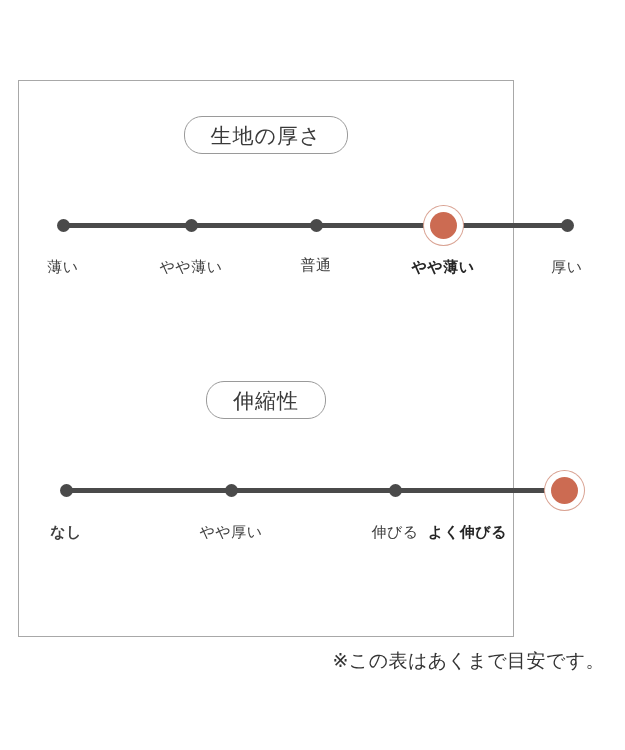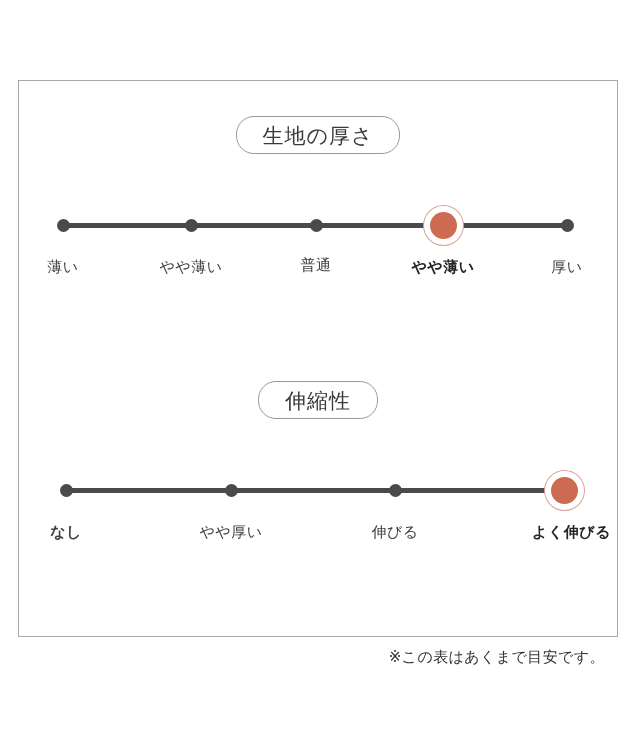--- a/index.html
+++ b/index.html
@@ -14,21 +14,21 @@
     font-family: "Liberation Sans", "DejaVu Sans", sans-serif;
     color: #333333;
     overflow: hidden;
   }
 
   
   #spec-frame {
     position: absolute;
     left: 18px;
     top: 80px;
-    width: 600px;
+    width: 496px;
     height: 557px;
     border: 1px solid #a8a8a8;
     box-sizing: border-box;
     background: #ffffff;
   }
 
   
   .scale-section {
     position: absolute;
     left: 0;
@@ -107,21 +107,21 @@
   .tick-label.is-selected {
     font-weight: bold;
     color: #262626;
   }
 
   
   #footnote {
     position: absolute;
     right: 20px;
     top: 648px;
-    font-size: 15px;
+    font-size: 19px;
     letter-spacing: 0.4px;
     color: #333333;
     white-space: nowrap;
   }
 </style>
 </head>
 <body>
 
 <div id="spec-frame" style="border-color: rgb(168, 168, 168);">
 

